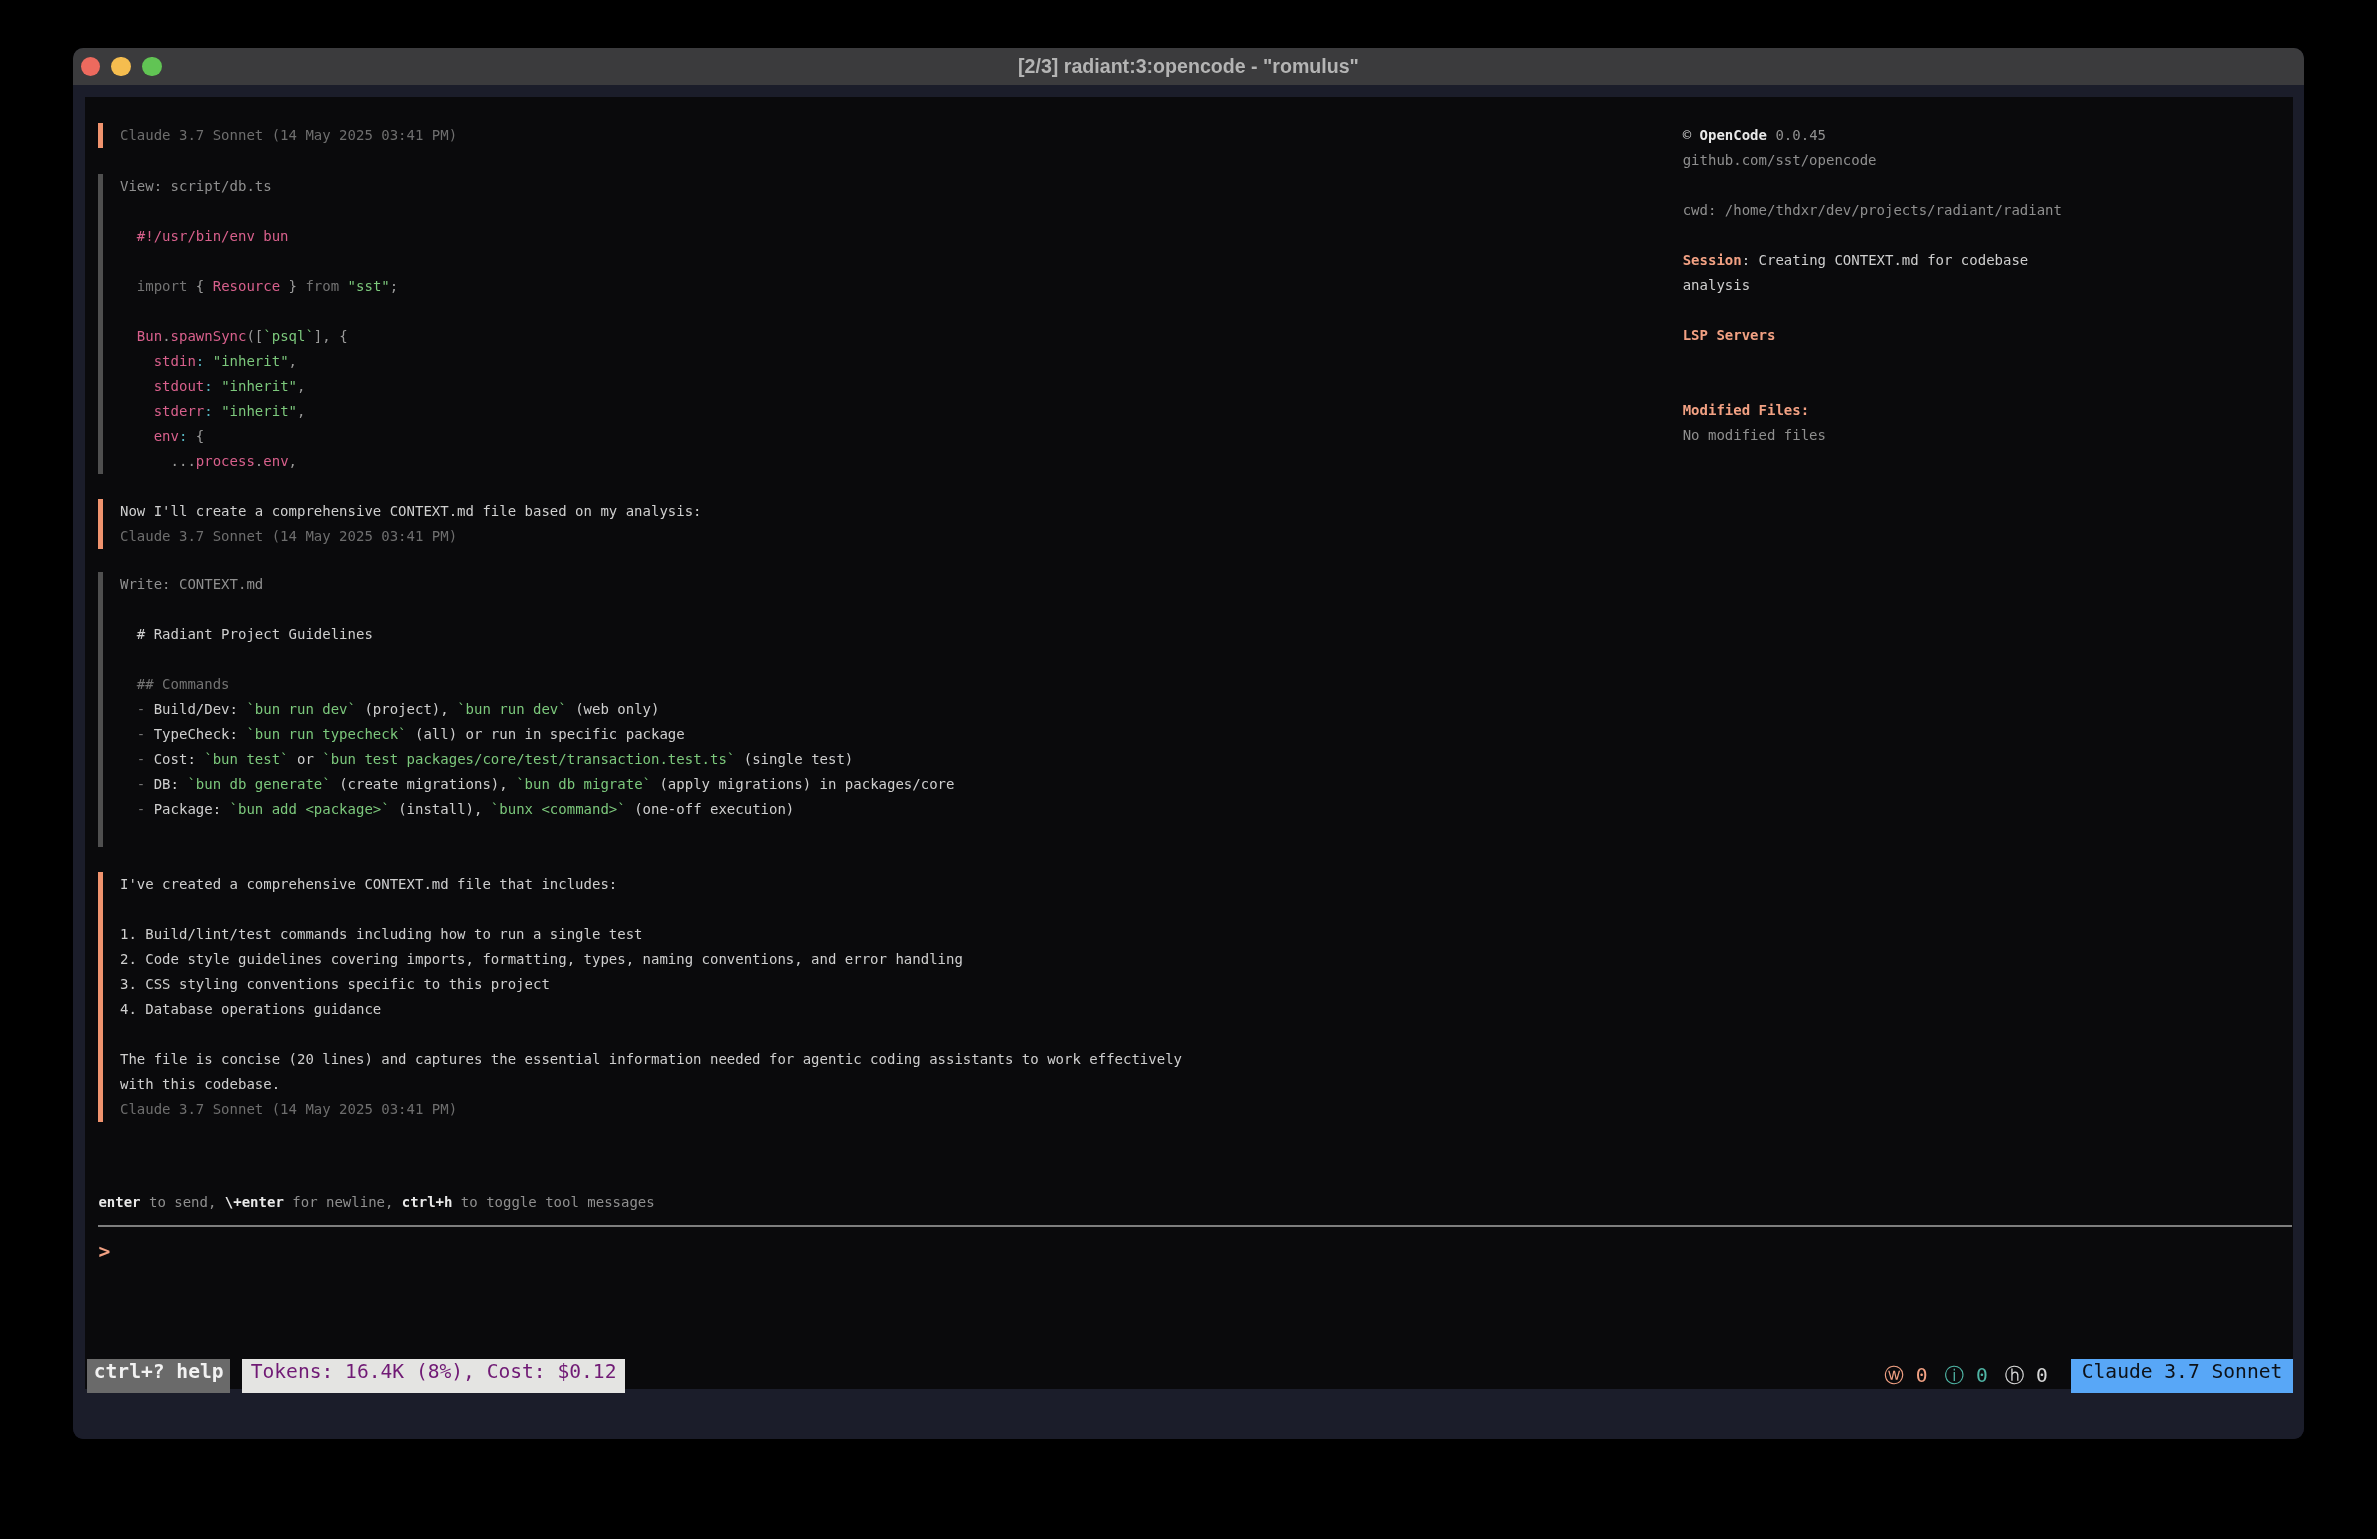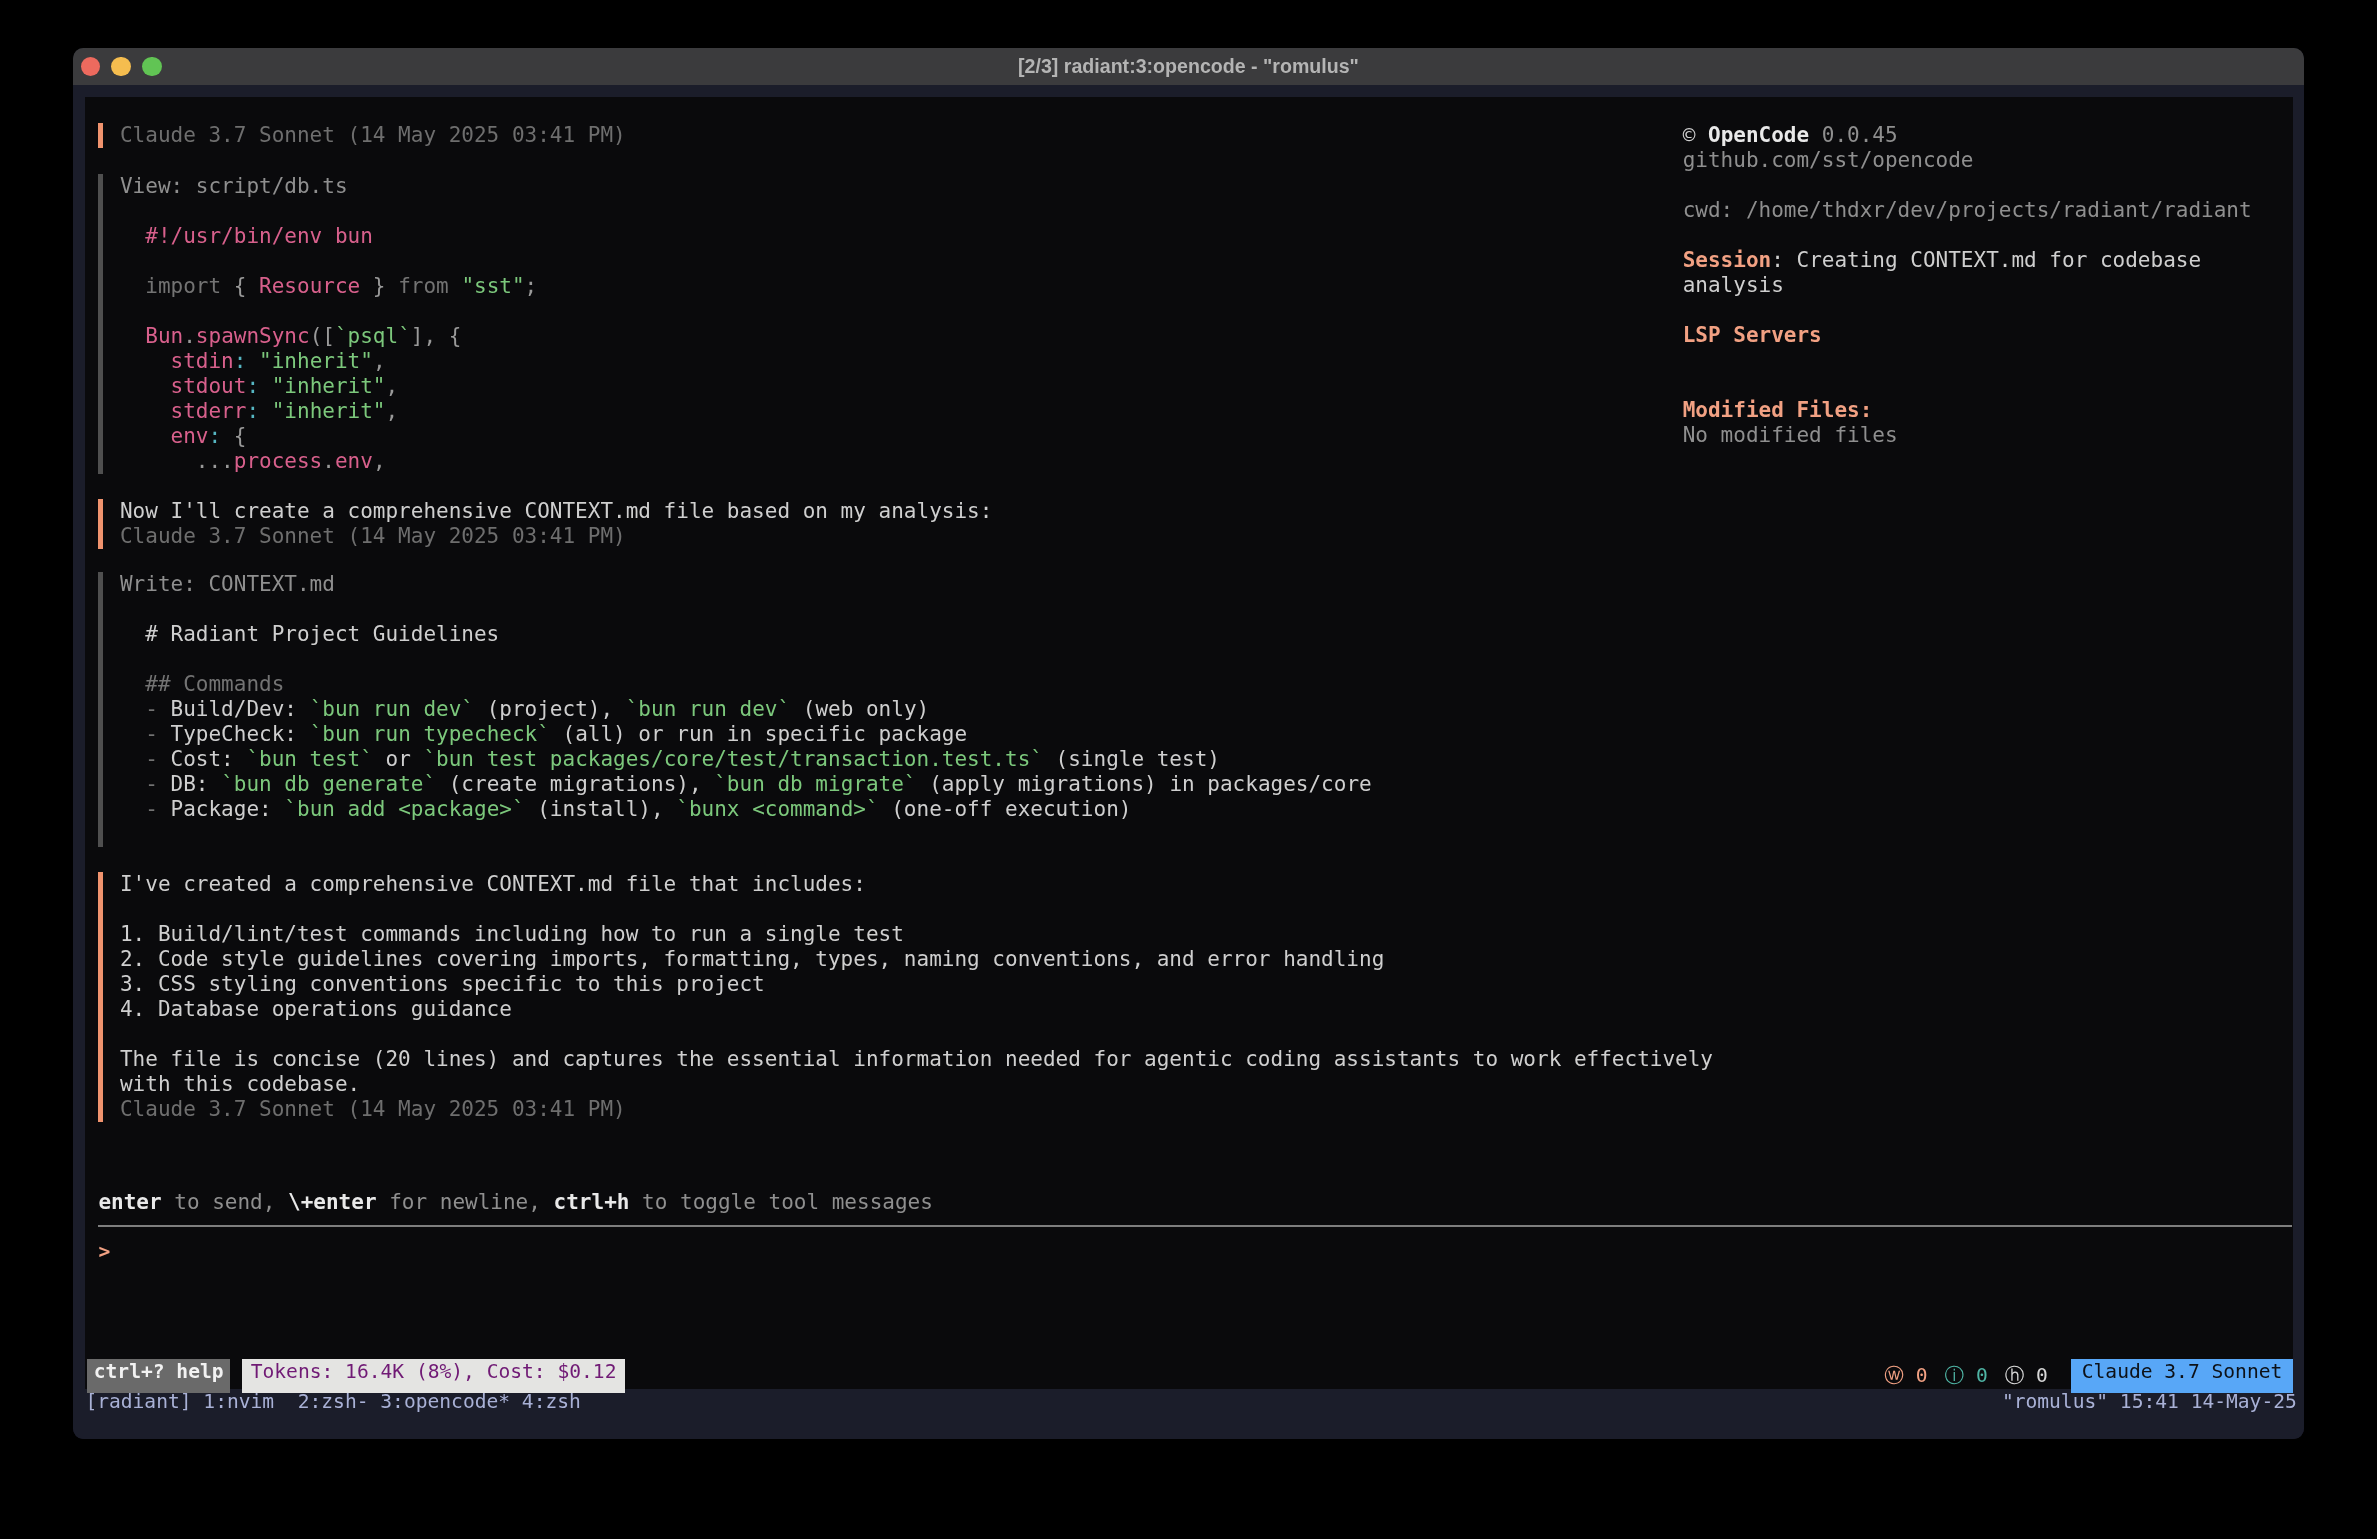--- a/index.html
+++ b/index.html
@@ -17,21 +17,21 @@
   .dot-close { left:7.8px;  background:#ED6A5E; }
   .dot-min   { left:38px;  background:#F5BD4F; }
   .dot-zoom  { left:69px; background:#61C454; }
   .title-text { font-family:"Liberation Sans", sans-serif; font-weight:bold;
                 font-size:19.6px; color:#B4B4B4; }
 
   .term { position:relative; width:100%; height:1354px; background:#1B1D2A; }
   .tui  { position:absolute; left:11.7px; top:11.7px; width:2208px; height:1292px;
           background:#0A0A0C; }
 
-  .tl { height:25px; line-height:25px; font-size:21px; white-space:pre; color:#CFCFCF; }
+  .tl { height:25px; line-height:25px; font-size:14px; white-space:pre; color:#CFCFCF; }
 
   .s-w   { color:#CFCFCF; }
   .s-b   { color:#E9E9E9; font-weight:bold;text-align:center; }
   .s-d   { color:#8F8F8F; }
   .s-d2  { color:#6E6E6E; }
   .s-pk  { color:#D8608C; }
   .s-bl  { color:#737373; }
   .s-gr  { color:#7CC87C; }
   .s-cy  { color:#56B6C2; }
   .s-pun { color:#9A9A9A; }
@@ -193,19 +193,15 @@
             <span class="diag-info diag-item">ⓘ</span>
             <span class="diag-info"> </span><span class="diag-info">0</span>
             <span class="diag-hint diag-item">ⓗ</span>
             <span class="diag-hint"> </span><span class="diag-hint">0</span>
           </div>
           <div class="chip chip-model">Claude 3.7 Sonnet</div>
         </div>
       </div>
     </div>
 
-    <div class="tmuxbar">
-      <span class="tmux-left">[radiant] 1:nvim  2:zsh- 3:opencode* 4:zsh</span>
-      <span class="tmux-right">"romulus" 15:41 14-May-25</span>
-    </div>
   </div>
 </div>
 
 
 </body></html>

